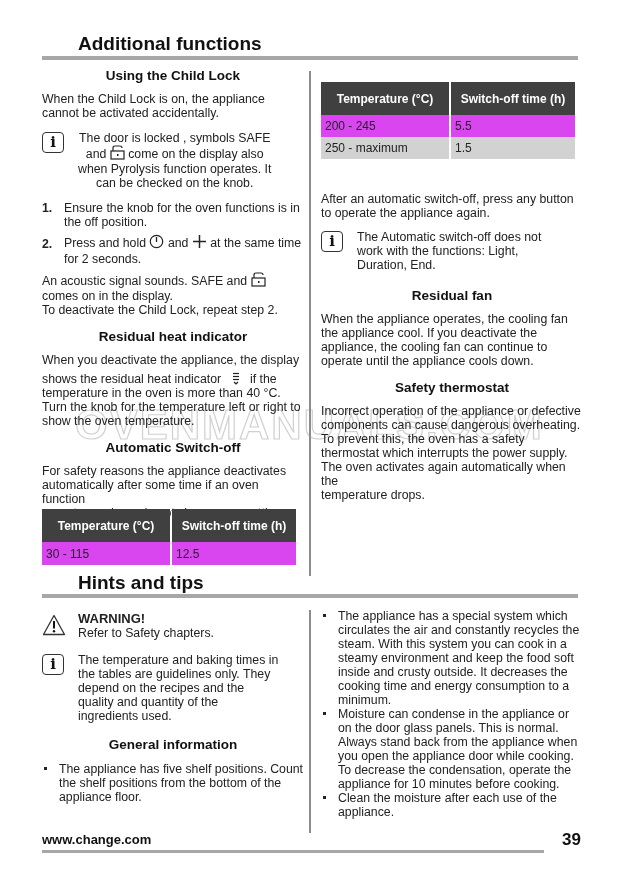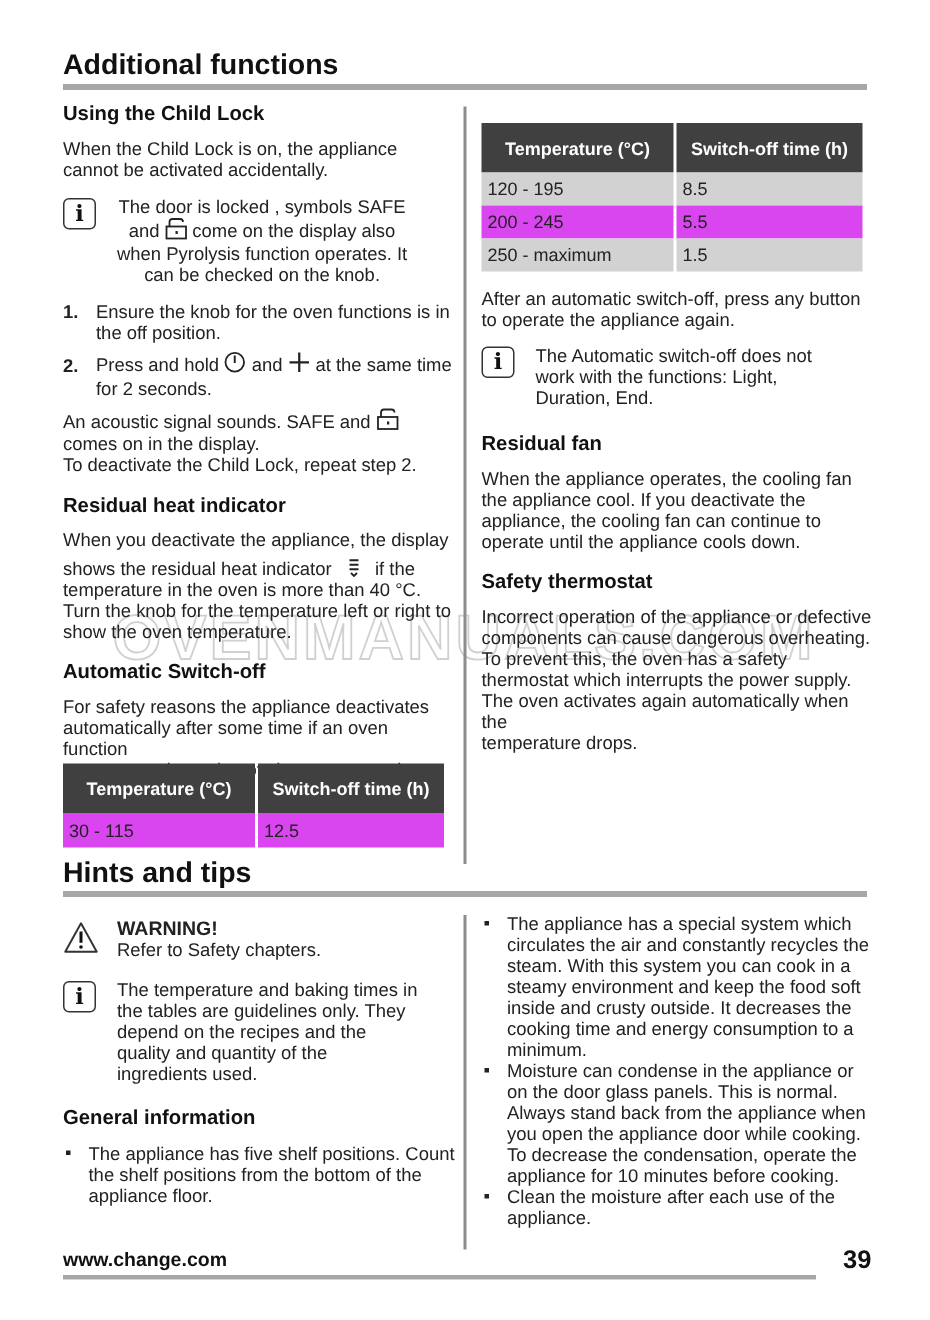--- a/index.html
+++ b/index.html
@@ -1,21 +1,21 @@
 <!DOCTYPE html>
 <html><head>
 <meta charset="utf-8">
 <style>
   * { box-sizing: border-box; margin: 0; padding: 0; }
   html, body { width: 620px; height: 880px; background: #ffffff; overflow: hidden; }
   body { font-family: "Liberation Sans", sans-serif; color: #1a1a1a; position: relative; font-size: 12.3px; line-height: 14px; }
   .abs { position: absolute; }
-  .h1 { font-size: 19px; font-weight: bold; line-height: 22px; color: #111; }
+  .h1 { font-size: 19px; font-weight: bold; line-height: 22px; color: #111; margin-left: 36px; }
   .h1rule { height: 4px; background: #a7a7a7; }
-  .h2 { font-size: 13.5px; font-weight: bold; line-height: 16px; color: #111; }
+  .h2 { font-size: 13.5px; font-weight: bold; line-height: 16px; color: #111; text-align: center; }
   .p { font-size: 12.3px; line-height: 14px; color: #222; }
   .col-rule { width: 2px; background: #8c8c8c; }
   .note { display: flex; }
   .info-icon { width: 22px; height: 21px; border: 1.5px solid #333; border-radius: 4px; display: flex; align-items: center; justify-content: center; font-family: "DejaVu Serif", serif; font-weight: bold; font-size: 15px; line-height: 15px; color: #111; flex: 0 0 auto; margin-top: 1px; }
   .note-text { padding-left: 14px; }
   .ol-item { display: flex; }
   .ol-num { width: 22px; font-weight: bold; flex: 0 0 auto; }
   .ul-item { display: flex; }
   .ul-dot { width: 17px; flex: 0 0 auto; position: relative; }
   .ul-dot::before { content: ""; position: absolute; left: 2px; top: 5px; width: 3px; height: 3px; background: #222; }
@@ -151,24 +151,20 @@
 
 <div class="abs" style="left:321px; top:82px; width:258px;">
   <table class="tbl" style="width:258px;">
     <thead>
       <tr>
         <th style="width:128px;">Temperature (°C)</th>
         <th>Switch-off time (h)</th>
       </tr>
     </thead>
     <tbody>
-      <tr class="row-dark">
-        <td>120 - 195</td>
-        <td>8.5</td>
-      </tr>
       <tr class="row-light">
         <td>200 - 245</td>
         <td>5.5</td>
       </tr>
       <tr class="row-dark">
         <td>250 - maximum</td>
         <td>1.5</td>
       </tr>
     </tbody>
   </table>

